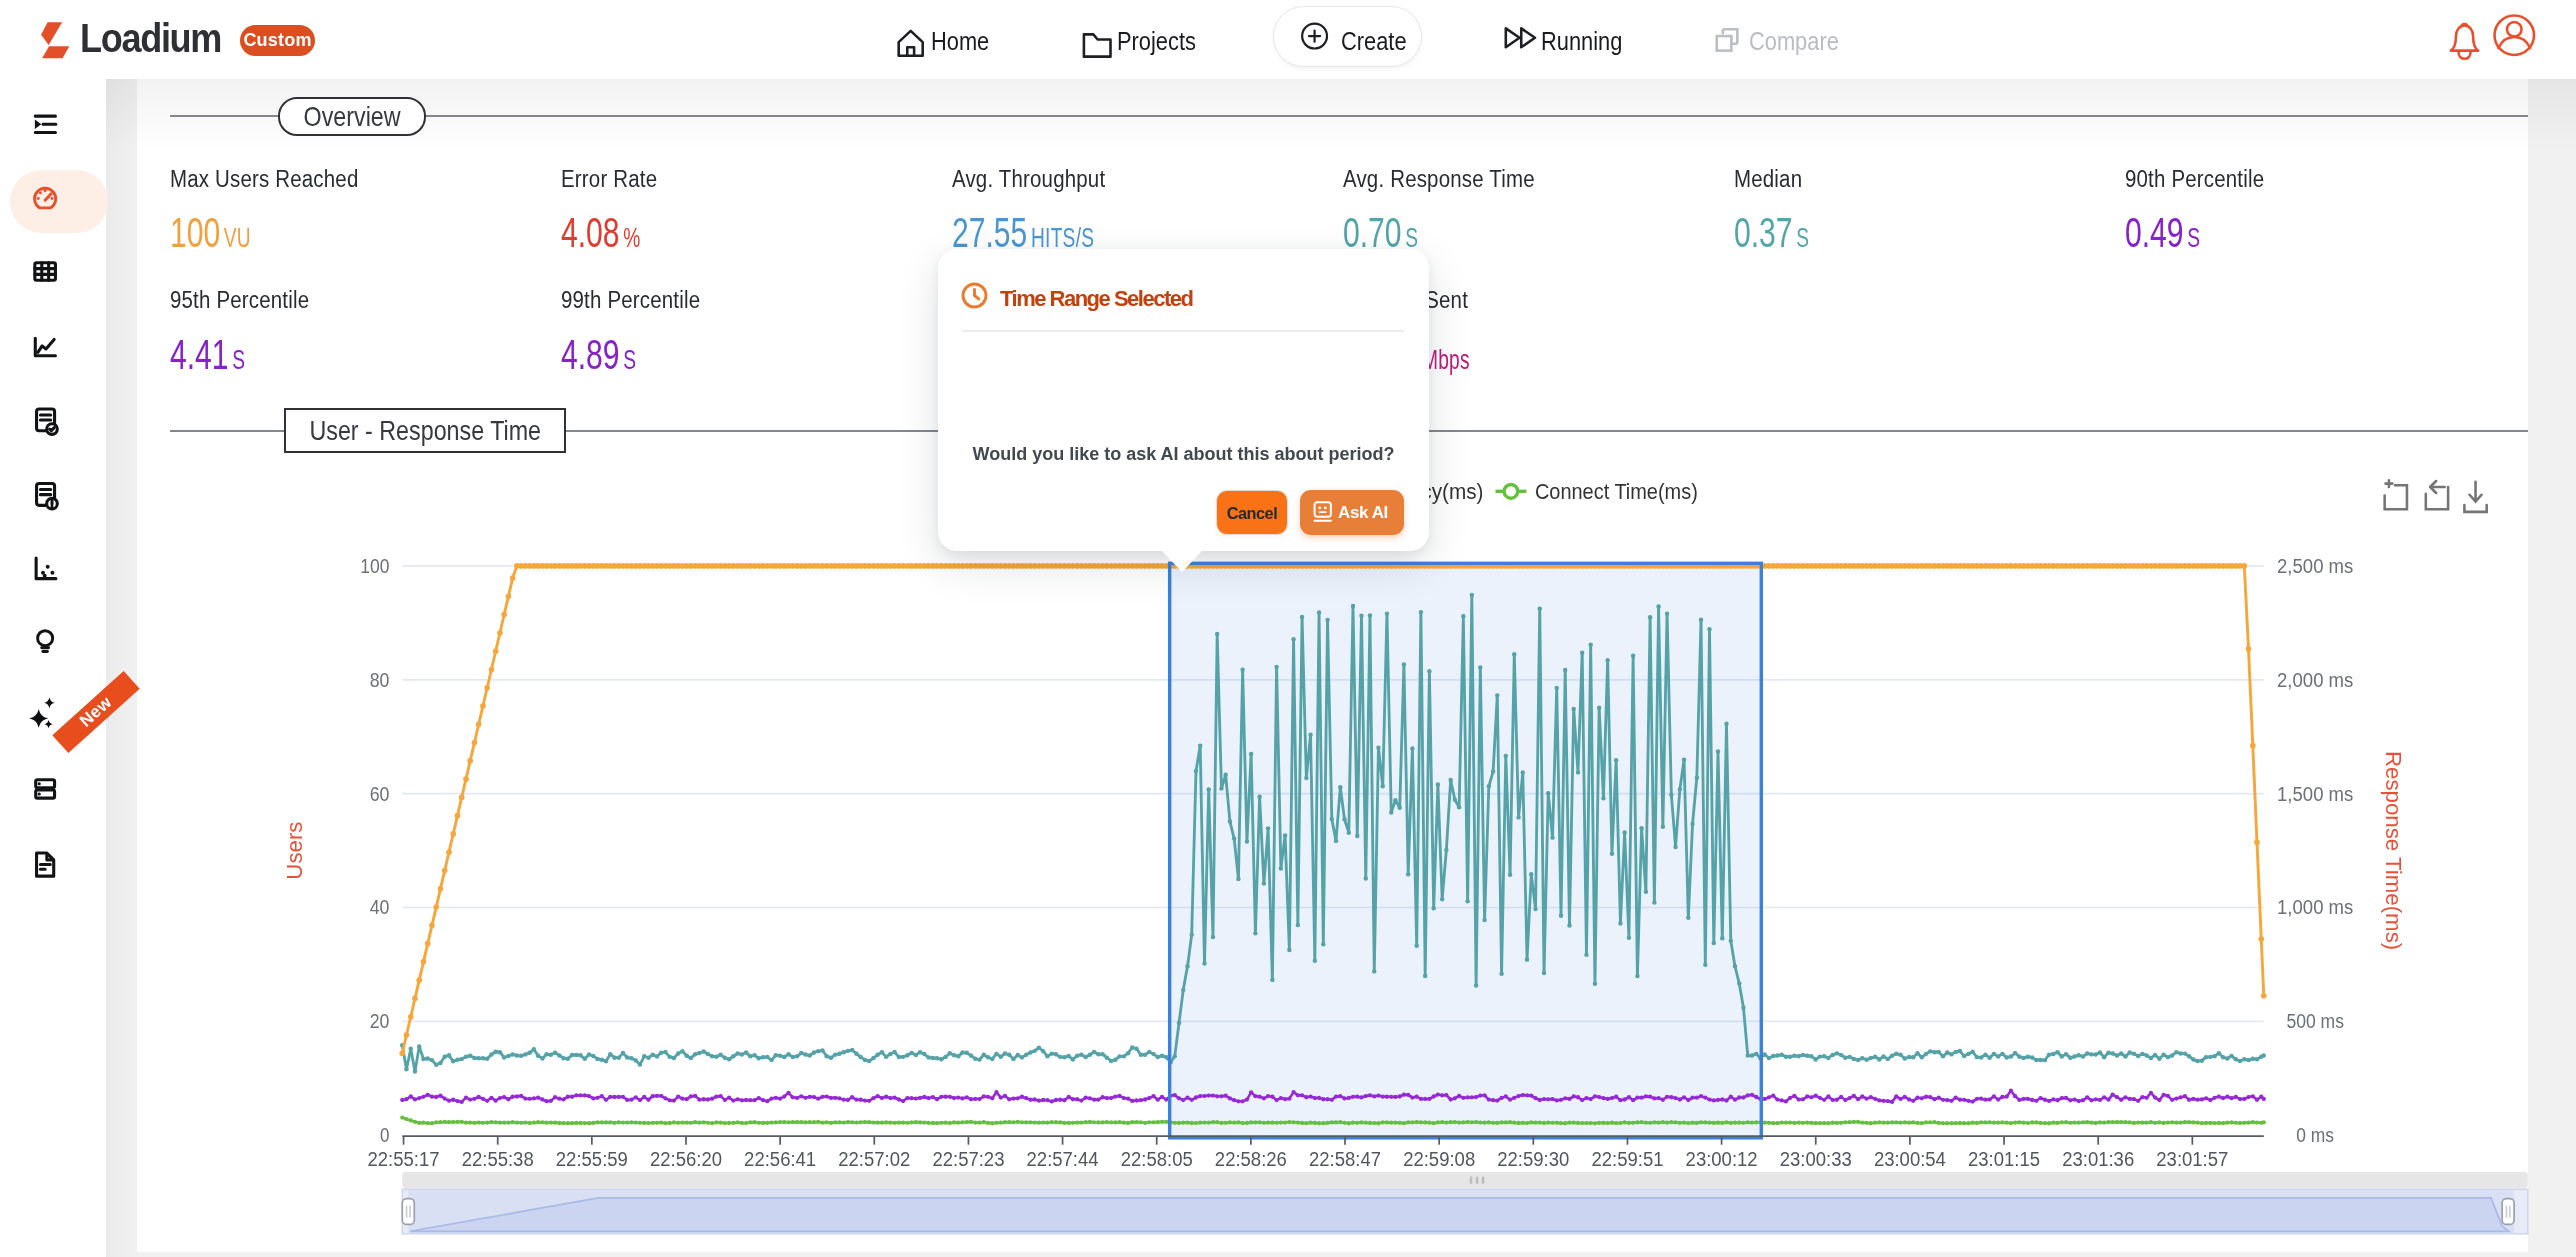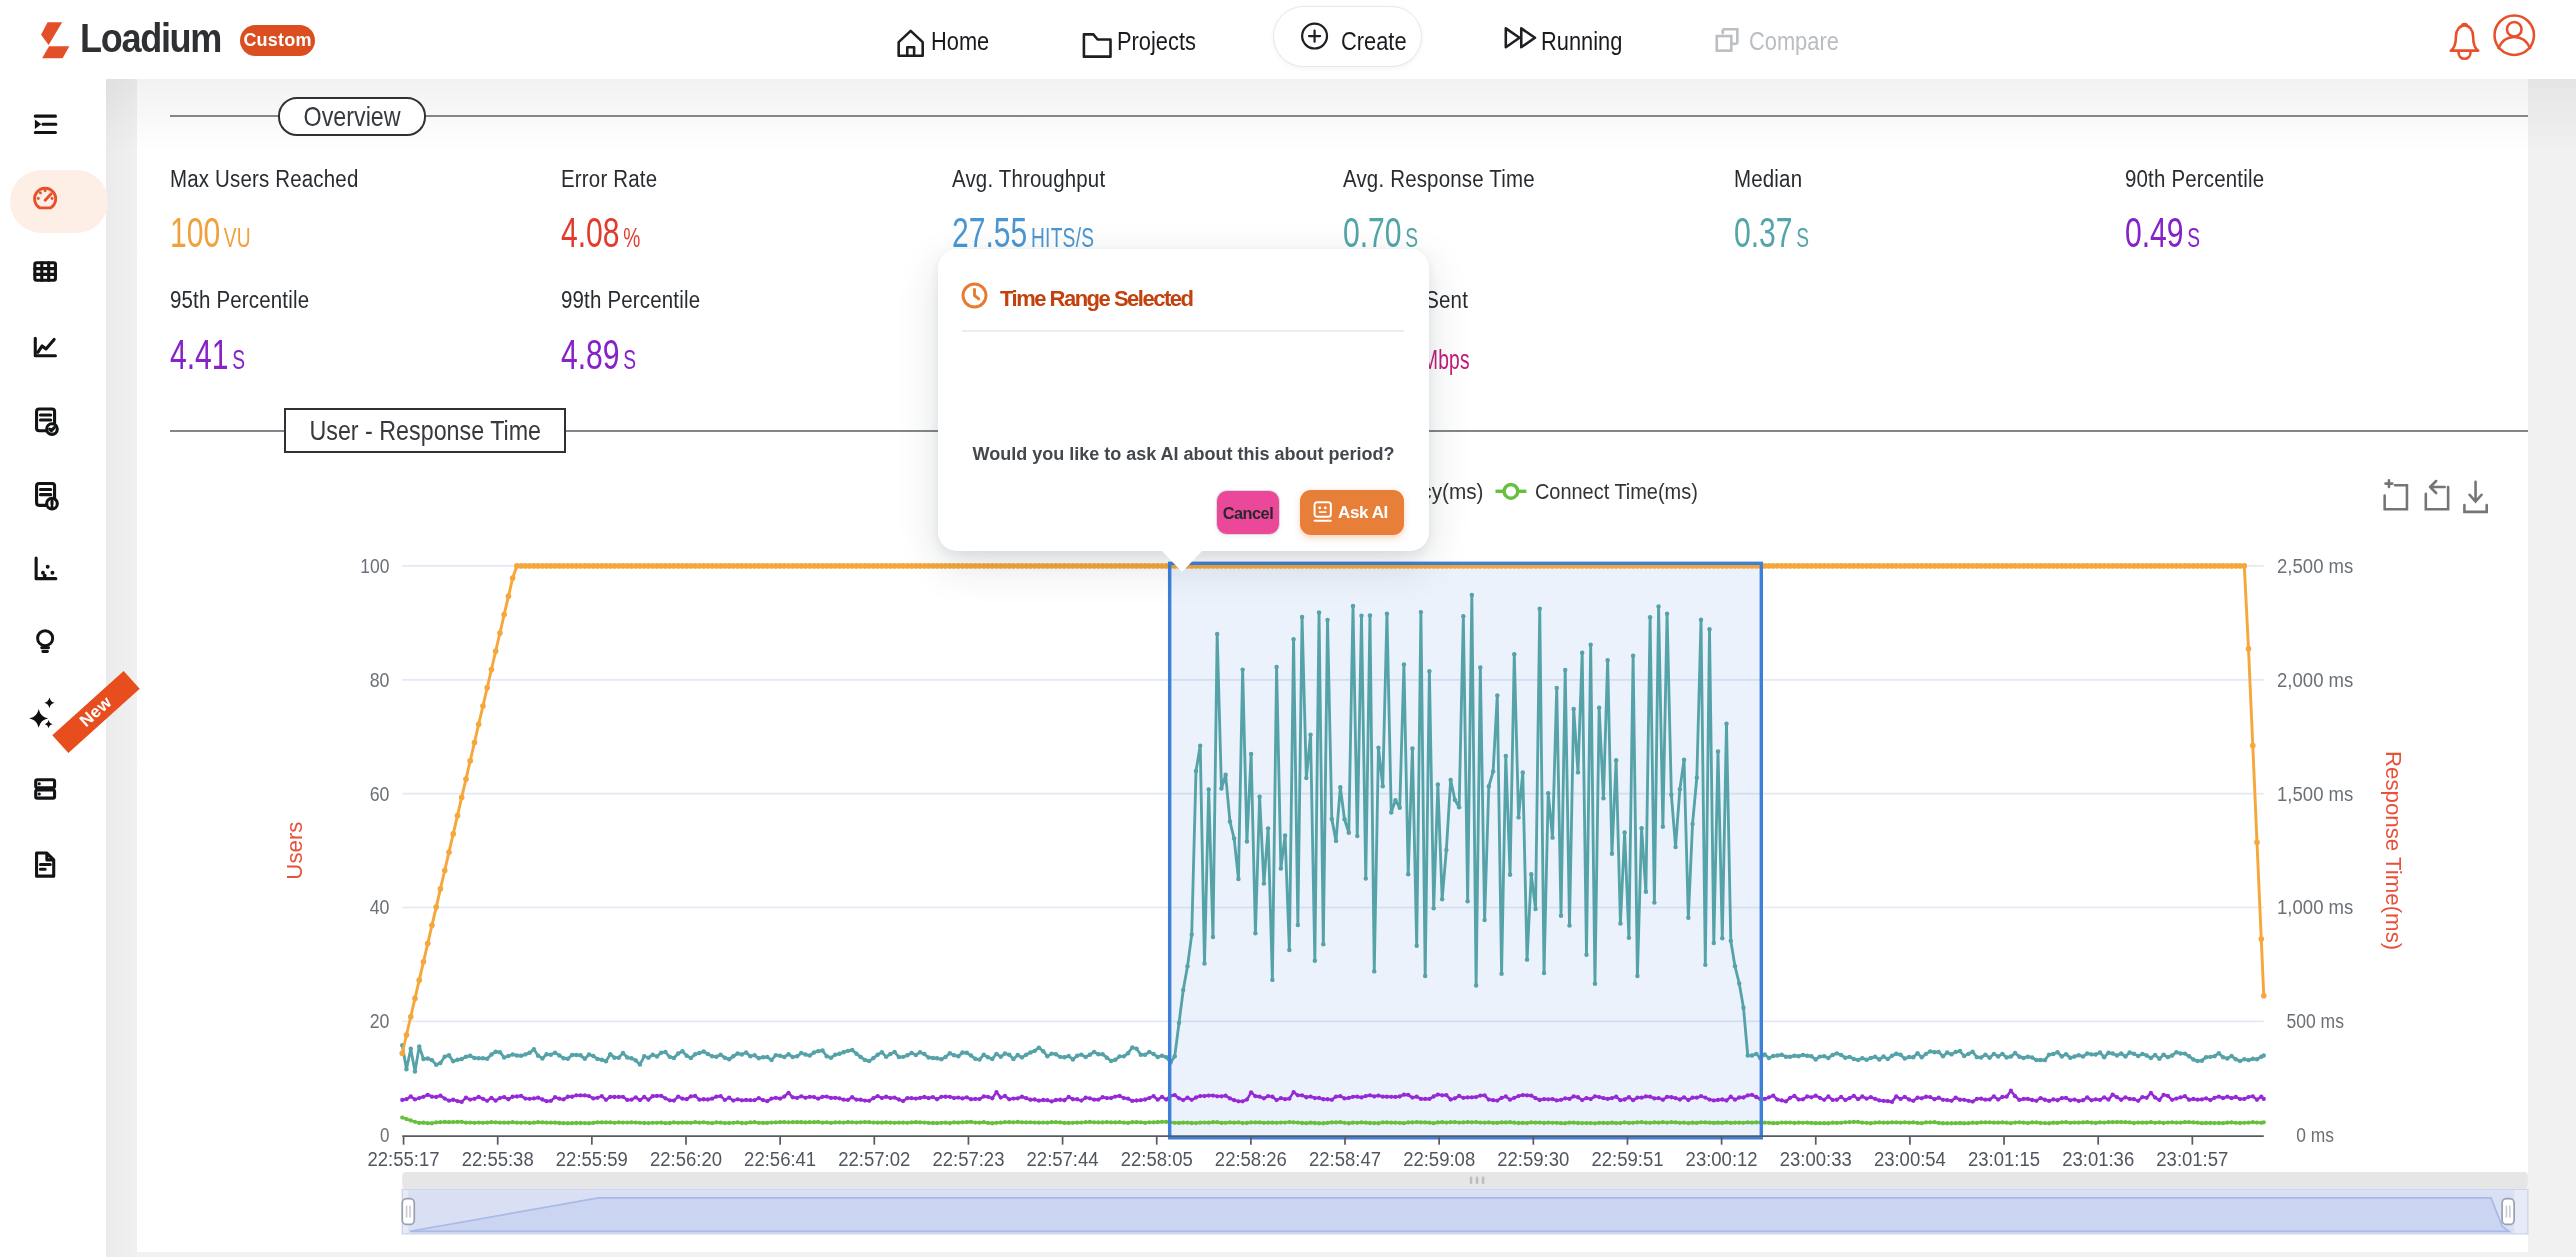--- a/index.html
+++ b/index.html
@@ -19,21 +19,21 @@
 .sec-box span{display:inline-block;transform:scaleX(0.85);}
 .mlabel{position:absolute;font-size:23px;color:#282c30;letter-spacing:0.2px;z-index:4;transform:scaleX(0.89);transform-origin:0 0;white-space:nowrap;}
 .mval{position:absolute;font-size:43px;line-height:1;z-index:4;transform:scaleX(0.70);transform-origin:0 0;white-space:nowrap;}
 .mval .unit{font-size:27.4px;letter-spacing:0.4px;margin-left:5.1px;}
 #popup{left:938px;top:249px;width:491px;height:302px;background:#fff;border-radius:19px;box-shadow:0 13.7px 41px rgba(30,40,60,0.14),0 3.4px 10.3px rgba(30,40,60,0.07);z-index:70;}
 #popup .ptr{position:absolute;left:223px;top:301px;width:0;height:0;border-left:21.4px solid transparent;border-right:21.4px solid transparent;border-top:22px solid #fff;}
 #ptitle{position:absolute;left:62px;top:37px;font-size:22px;font-weight:700;color:#c2410c;letter-spacing:-1.5px;}
 #psep{position:absolute;left:24px;top:81px;width:442px;height:1.7px;background:#ececec;}
 #timebox{position:absolute;left:25px;top:102px;width:441px;height:72px;background:#f2f7fd;border:1.7px solid #cadef5;border-radius:8.6px;text-align:center;line-height:72px;font-family:"Liberation Mono",monospace;font-size:22px;font-weight:700;color:#e87b30;letter-spacing:0.2px;}
 #pq{position:absolute;left:0;top:195px;width:491px;text-align:center;font-size:18px;font-weight:700;color:#43484e;}
-#pcancel{position:absolute;left:278px;top:241px;width:64px;height:45px;background:#ec4899;border:1.7px solid #dcdcdc;border-radius:11px;text-align:center;line-height:45px;font-size:16.3px;font-weight:700;color:#26292d;letter-spacing:-0.5px;box-shadow:0 1.7px 4.3px rgba(0,0,0,0.05);}
+#pcancel{position:absolute;left:278px;top:241px;width:72px;height:45px;background:#f97316;border:1.7px solid #dcdcdc;border-radius:11px;text-align:center;line-height:45px;font-size:16.3px;font-weight:700;color:#26292d;letter-spacing:-0.5px;box-shadow:0 1.7px 4.3px rgba(0,0,0,0.05);}
 #paskai{position:absolute;left:362px;top:241px;width:104px;height:45px;background:#e87f38;border-radius:11px;color:#fff;font-size:17px;font-weight:700;line-height:45px;text-align:left;padding-left:38px;letter-spacing:-0.4px;box-shadow:0 2.6px 6.9px rgba(233,113,42,0.3);}
 </style></head>
 <body>
 <div id="card" class="abs"></div>
 <div id="leftshadow" class="abs"></div>
 <div id="topshadow" class="abs"></div>
 
 <div class="sec-line" style="left:170px;top:115px;width:2358px;"></div>
 <div class="sec-box" style="left:278px;top:97px;width:148px;height:39px;line-height:36px;border-radius:19px;"><span>Overview</span></div>
 <div class="sec-line" style="left:170px;top:430px;width:2358px;"></div>

